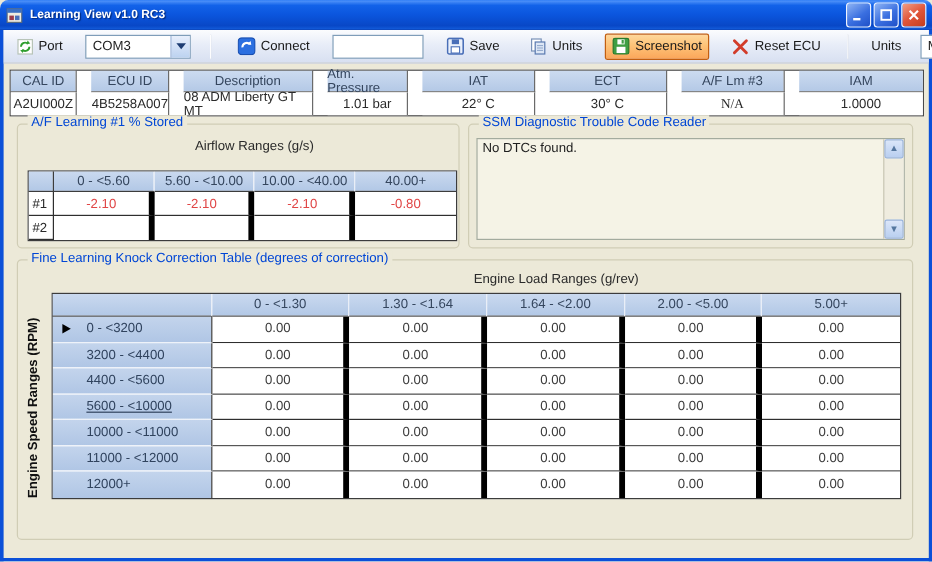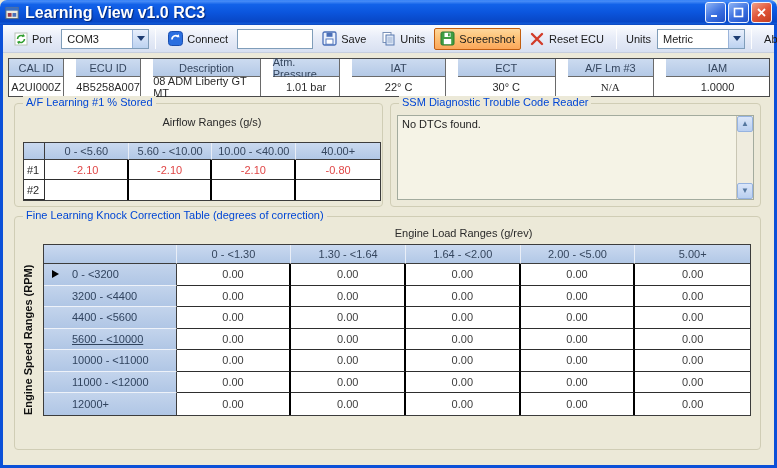--- a/index.html
+++ b/index.html
@@ -7,36 +7,36 @@
     font-family:"Liberation Sans","DejaVu Sans",sans-serif; font-size:11px; color:#1c1c1c; }
 
   .window { position:relative; width:777px; height:468px; background:#ece9d8; }
 
   
   .titlebar { position:absolute; top:0; left:0; right:0; height:25px;
     border-radius:7px 7px 0 0;
     background:linear-gradient(180deg,#2f7df6 0%,#4a8ef8 4%,#1262e9 18%,#0b55dd 50%,#0847c6 86%,#1159d8 96%,#0a3fb0 100%);
     display:flex; align-items:center; padding:0 5px; }
   .title-left { display:flex; align-items:center; gap:5px; flex:1; overflow:hidden; }
-  .title-text { color:#fff; font-weight:bold; font-size:16px; text-shadow:1px 1px 1px #00287a; white-space:nowrap; }
+  .title-text { color:#fff; font-weight:bold; font-size:10px; text-shadow:1px 1px 1px #00287a; white-space:nowrap; }
   .win-buttons { display:flex; gap:2px; }
   .winbtn { width:21px; height:21px; border-radius:3px; border:1px solid #eef3ff;
     display:flex; align-items:center; justify-content:center; cursor:default; }
   .winbtn.blue { background:linear-gradient(145deg,#8fb4f4 0%,#3a6fe0 55%,#1f50c8 100%); }
   .winbtn.red  { background:linear-gradient(145deg,#f0a088 0%,#e1563a 50%,#c33d1f 100%); }
   .winbtn svg { display:block; }
 
   
   .frame { position:absolute; top:25px; left:0; right:0; bottom:0;
     border-left:3px solid #0b50d8; border-right:3px solid #0b50d8; border-bottom:3px solid #0b50d8;
     background:#ece9d8; }
 
   
   .toolbar { height:28px; background:linear-gradient(180deg,#fbfcfe 0%,#e8edf8 45%,#d8e0f1 100%);
-    border-bottom:1px solid #c6cede; display:flex; align-items:center; padding:0 4px; gap:3px; }
+    border-bottom:1px solid #c6cede; display:flex; align-items:center; padding:0 4px; gap:13px; }
   .tbtn { display:flex; align-items:center; gap:4px; padding:2px 5px; height:22px;
     background:transparent; border:1px solid transparent; border-radius:2px; color:#1a1a1a;
     font-size:11px; white-space:nowrap; cursor:default; }
   .tbtn.hot { background:linear-gradient(180deg,#fed79b 0%,#fdc277 45%,#fba65a 100%); border:1px solid #c25e10; }
   .tsep { width:1px; height:20px; background:#b9c2d4; border-right:1px solid #fdfdfe; margin:0 3px; }
   .tlabel { padding:0 3px; white-space:nowrap; }
   .combo { display:flex; align-items:center; height:20px; background:#fff; border:1px solid #7f9db9; }
   .combo .cval { padding:0 5px; min-width:70px; }
   .combo .cbtn { width:16px; height:18px; background:linear-gradient(180deg,#e8effc,#bcd2f0);
     border-left:1px solid #9ab4da; display:flex; align-items:center; justify-content:center; }
@@ -67,21 +67,21 @@
   .af-sub    { left:29px;  top:12px; width:336px; }
   .knock-sub { left:161px; top:10px; width:575px; }
 
   
   .grid { position:absolute; border:1px solid #3c3c3c; background:#fff; }
   .grow { display:flex; }
   .gh { background:linear-gradient(180deg,#cad9ef,#b2c8e6); color:#35465e;
     border-right:1px solid #e9eef7; border-bottom:1px solid #3c3c3c;
     display:flex; align-items:center; justify-content:center; }
   .gh:last-child { border-right-color:#3c3c3c; border-right-width:0; }
-  .gc { background:#fff; color:#3d3d3d; border-right:2px solid #000000; border-bottom:1px solid #2e2e2e;
+  .gc { background:#fff; color:#3d3d3d; border-right:5px solid #000000; border-bottom:1px solid #2e2e2e;
     display:flex; align-items:center; justify-content:center; }
   .grow:last-child .gc, .grow:last-child .rl, .grow:last-child .rh { border-bottom:none; }
   .grow > div:last-child { border-right:none; }
 
   .af-grid { left:8px; top:38px; width:358px; }
   .af-grid .gh, .af-grid .rh { height:17px; }
   .af-grid .gc, .af-grid .rl-white { height:20px; }
   .rh { background:linear-gradient(180deg,#cad9ef,#b2c8e6); border-right:1px solid #3c3c3c; border-bottom:1px solid #3c3c3c; }
   .rl-white { background:#fff; color:#2a2a2a; border-right:1px solid #2e2e2e; border-bottom:1px solid #2e2e2e;
     display:flex; align-items:center; padding-left:3px; }

